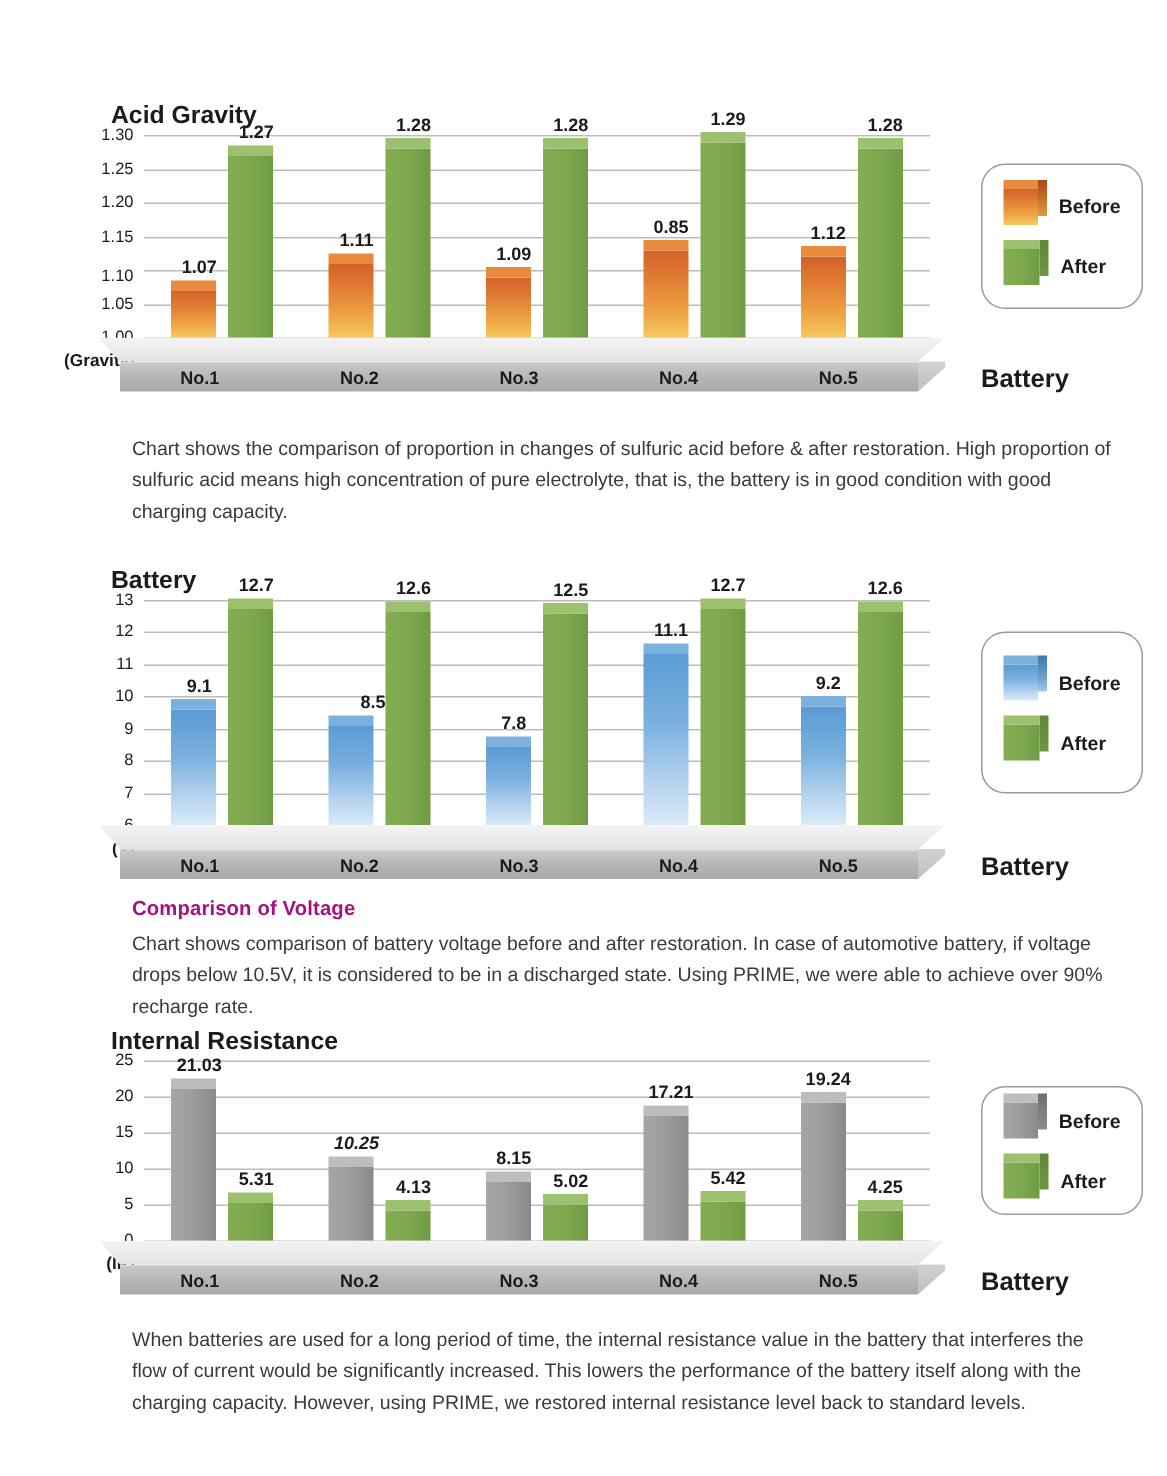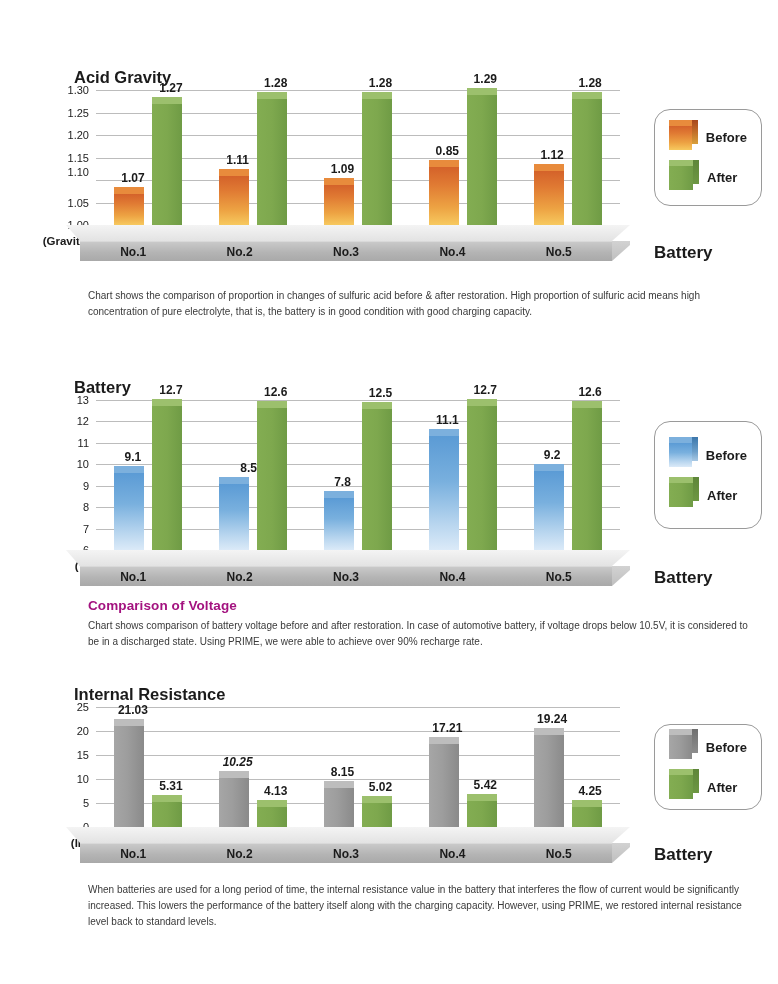--- a/index.html
+++ b/index.html
@@ -131,21 +131,21 @@
 
   
   .caption { position: absolute; left: 88px; width: 660px; }
   .caption h4 {
     margin: 0 0 5px 0;
     font-size: 13.5px; font-weight: 700; color: #a3127f;
     letter-spacing: .1px;
   }
   .caption p {
     margin: 0;
-    font-size: 10px; line-height: 1.62; color: #3a3a3a;
+    font-size: 13px; line-height: 1.62; color: #3a3a3a;
   }
 </style>
 </head>
 <body>
 
 <div class="page">
 
 
   <div class="chart-block" id="block-0" style="top:68px;">
     <div class="chart-title">Acid Gravity</div>
@@ -153,21 +153,21 @@
         <div class="plot" style="height: 135px;">
           <div class="gridline" style="top: 0px;"></div>
           <div class="ytick" style="top: 0px;">1.30</div>
           <div class="gridline" style="top: 22.5px;"></div>
           <div class="ytick" style="top: 22.5px;">1.25</div>
           <div class="gridline" style="top: 45px;"></div>
           <div class="ytick" style="top: 45px;">1.20</div>
           <div class="gridline" style="top: 67.5px;"></div>
           <div class="ytick" style="top: 67.5px;">1.15</div>
           <div class="gridline" style="top: 90px;"></div>
-          <div class="ytick" style="top: 82px;">1.10</div>
+          <div class="ytick" style="top: 94px;">1.10</div>
           <div class="gridline" style="top: 112.5px;"></div>
           <div class="ytick" style="top: 112.5px;">1.05</div>
           <div class="gridline" style="top: 135px;"></div>
           <div class="ytick" style="top: 135px;">1.00</div>
           <div class="unit-label" style="top: 145px;">(Gravity)</div>
           <div class="floor" style="top: 135px; width: 564px;">
             <div class="floor-top" style="width: 564px; height: 16px; clip-path: polygon(0px 0px, 564px 0px, 546px 16px, 14px 16px);"></div>
             <div class="floor-front" style="top: 16px; left: 14px; width: 532px; height: 20px;">
               <div class="cat-label" style="left: 53.2px;">No.1</div>
               <div class="cat-label" style="left: 159.6px;">No.2</div>

